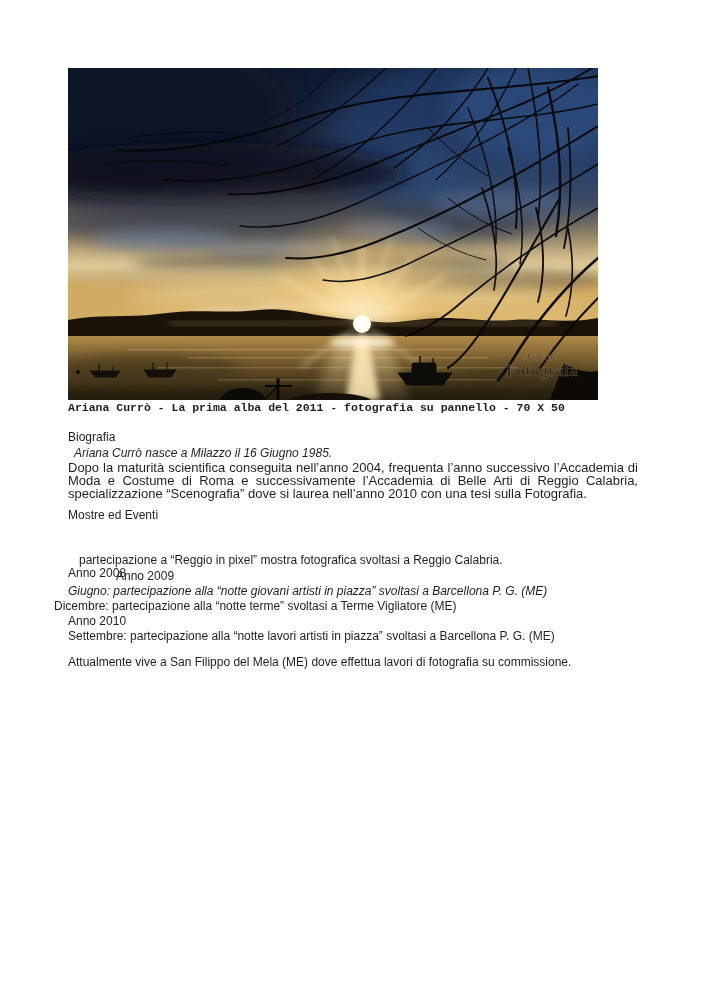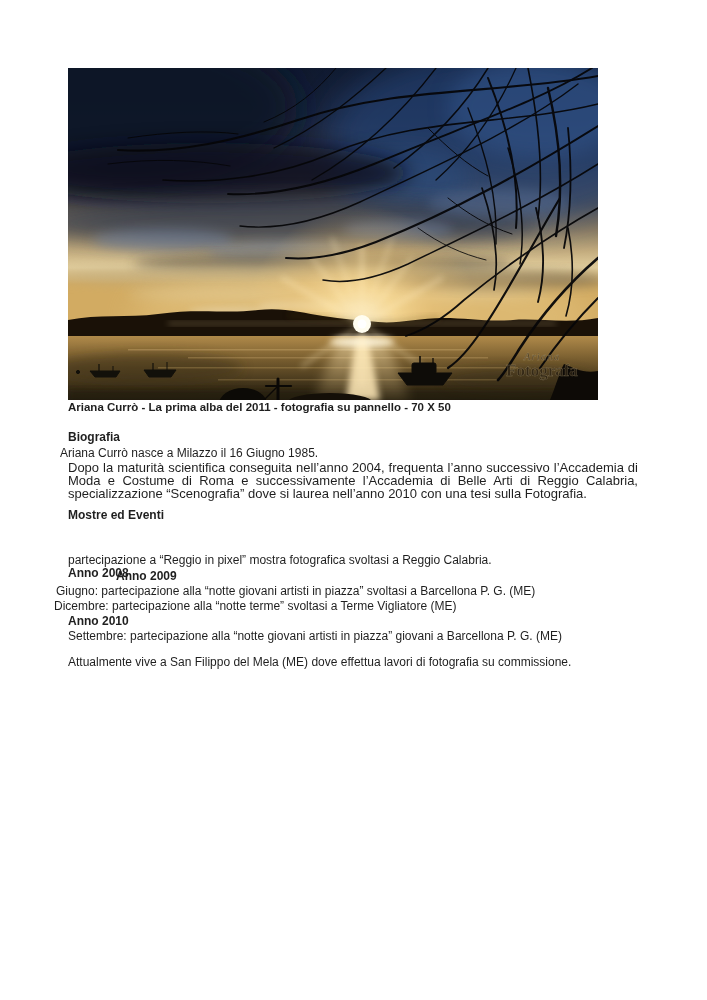--- a/index.html
+++ b/index.html
@@ -2,22 +2,22 @@
 <html><head>
 <meta charset="utf-8">
 <style>
   html,body { margin:0; padding:0; }
   body {
     width:707px; height:1000px; background:#ffffff; position:relative;
     font-family:"Liberation Sans", sans-serif; color:#1f1f1f; overflow:hidden;
   }
   .abs { position:absolute; margin:0; }
   .body-text { font-size:12px; line-height:15.5px; white-space:nowrap; }
-  .bold { font-weight:bold; }
-  .caption { font-size:11.5px; font-weight:bold; white-space:nowrap; }
+  .bold { font-weight:normal; }
+  .caption { font-size:11.5px; font-weight:bold; white-space:nowrap;font-family:Liberation Mono, monospace; }
   .para { font-size:13px; line-height:13px; text-align:justify; width:570px; white-space:normal; }
   figure.photo { left:68px; top:68px; width:440px; height:332px; }
   figure.photo svg { display:block; }
 </style>
 </head>
 <body>
 
 <div>
 
   <figure class="abs photo">
@@ -178,30 +178,30 @@
         <text x="474" y="292" font-size="11" font-style="italic" letter-spacing="1">Ariana</text>
         <text x="474" y="308" font-size="17" font-weight="bold">Fotografa</text>
       </g>
     </svg>
   </figure>
 
   <p class="abs caption" style="left:68px; top:401px;">Ariana Currò - La prima alba del 2011 - fotografia su pannello - 70 X 50</p>
 
   <section>
     <p class="abs body-text bold" style="left:68px; top:430px;">Biografia</p>
-    <p class="abs body-text" style="left:60px; top:446px;">Ariana Currò nasce a Milazzo il 16 Giugno 1985.</p>
+    <p class="abs body-text" style="left:74px; top:446px;font-style:italic;">Ariana Currò nasce a Milazzo il 16 Giugno 1985.</p>
     <p class="abs para" style="left:68px; top:461px;">Dopo la maturità scientifica conseguita nell’anno 2004, frequenta l’anno successivo l’Accademia di Moda e Costume di Roma e successivamente l’Accademia di Belle Arti di Reggio Calabria, specializzazione “Scenografia” dove si laurea nell’anno 2010 con una tesi sulla Fotografia.</p>
   </section>
 
   <section>
     <p class="abs body-text bold" style="left:68px; top:508px;">Mostre ed Eventi</p>
     <p class="abs body-text bold" style="left:68px; top:538px;margin-top:28px;">Anno 2008</p>
-    <p class="abs body-text" style="left:68px; top:553px;">partecipazione a “Reggio in pixel” mostra fotografica svoltasi a Reggio Calabria.</p>
+    <p class="abs body-text" style="left:79px; top:553px;">partecipazione a “Reggio in pixel” mostra fotografica svoltasi a Reggio Calabria.</p>
     <p class="abs body-text bold" style="left:68px; top:569px;margin-left:48px;">Anno 2009</p>
-    <p class="abs body-text" style="left:56px; top:584px;">Giugno: partecipazione alla “notte giovani artisti in piazza” svoltasi a Barcellona P. G. (ME)</p>
+    <p class="abs body-text" style="left:68px; top:584px;font-style:italic;">Giugno: partecipazione alla “notte giovani artisti in piazza” svoltasi a Barcellona P. G. (ME)</p>
     <p class="abs body-text" style="left:54px; top:599px;">Dicembre: partecipazione alla “notte terme” svoltasi a Terme Vigliatore (ME)</p>
     <p class="abs body-text bold" style="left:68px; top:614px;">Anno 2010</p>
-    <p class="abs body-text" style="left:68px; top:629px;">Settembre: partecipazione alla “notte giovani artisti in piazza” giovani a Barcellona P. G. (ME)</p>
+    <p class="abs body-text" style="left:68px; top:629px;">Settembre: partecipazione alla “notte lavori artisti in piazza” svoltasi a Barcellona P. G. (ME)</p>
   </section>
 
   <p class="abs body-text" style="left:68px; top:655px;">Attualmente vive a San Filippo del Mela (ME) dove effettua lavori di fotografia su commissione.</p>
 
 </div>
 
 </body></html>

